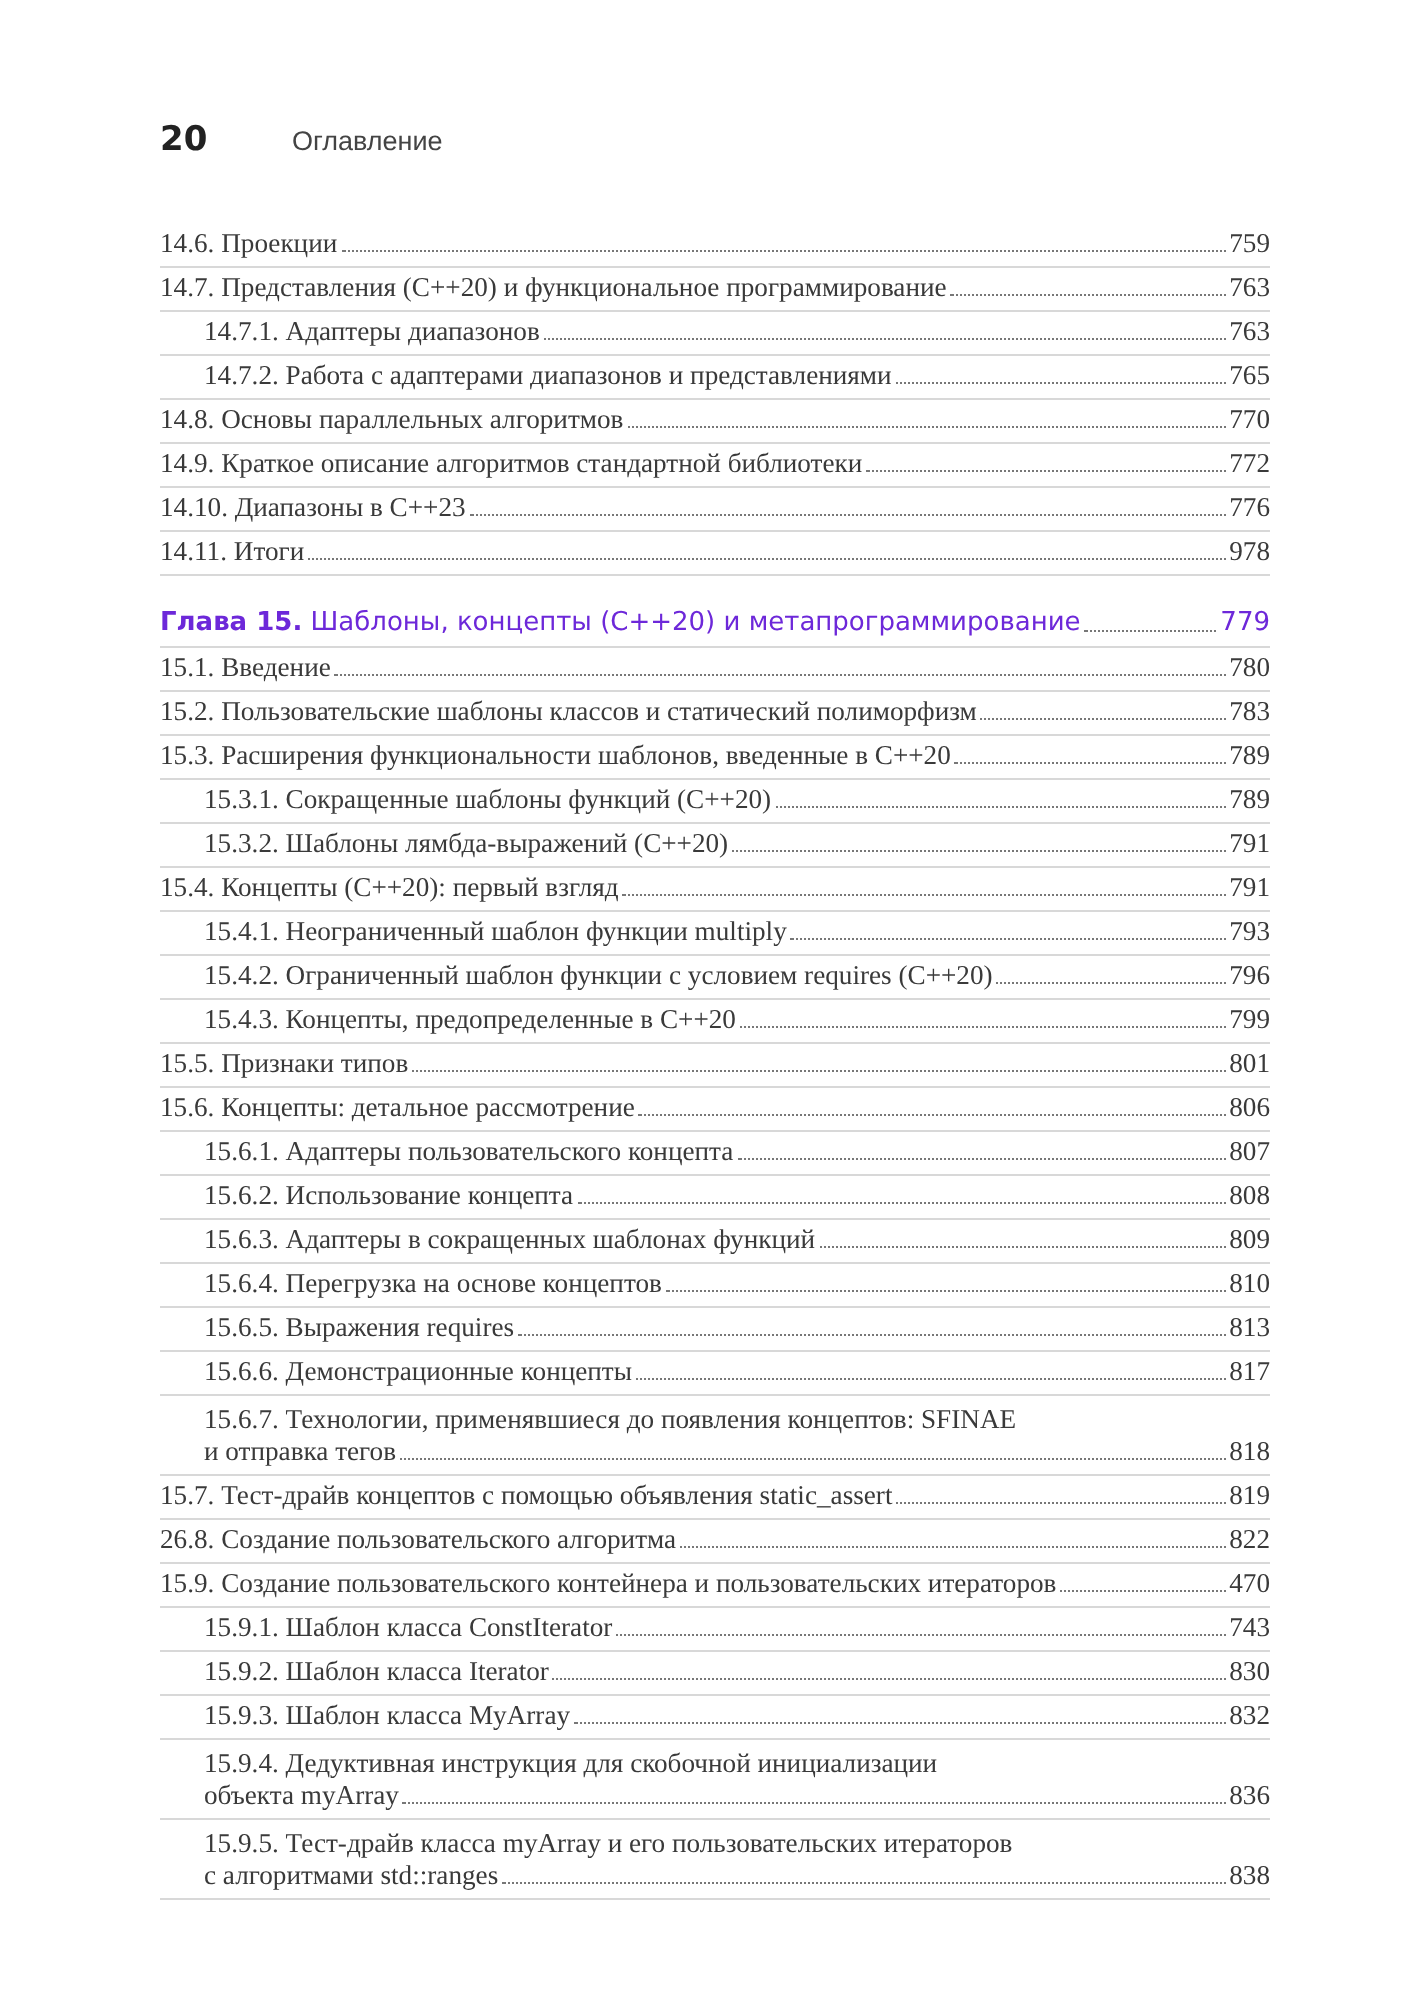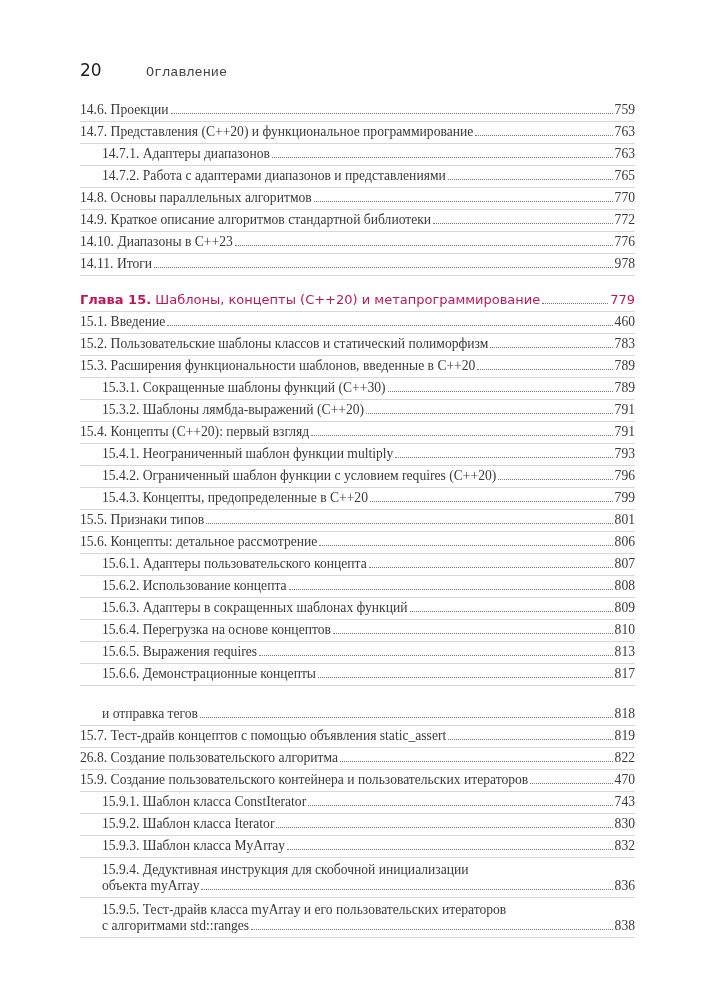--- a/index.html
+++ b/index.html
@@ -1,33 +1,33 @@
 <!DOCTYPE html>
 <html><head>
 <meta charset="utf-8">
 <style>
   html, body { margin: 0; padding: 0; }
   body {
     width: 708px; height: 1001px; background: #ffffff; position: relative; overflow: hidden;
     font-family: "Liberation Serif", serif; color: #3a3a3a;
   }
   .header { position: absolute; left: 80px; top: 60px; display: flex; align-items: baseline; }
-  .page-num { font-family: "DejaVu Sans", sans-serif; font-weight: normal; font-size: 17px; color: #222; width: 66px; }
-  .running-title { font-family: Liberation Mono, monospace; font-size: 13.5px; color: #444; }
-  .toc { position: absolute; left: 80px; top: 100px; width: 555px; }
+  .page-num { font-family: "DejaVu Sans", sans-serif; font-weight: bold; font-size: 17px; color: #222; width: 66px; }
+  .running-title { font-family: Liberation Sans, sans-serif; font-size: 13.5px; color: #444; }
+  .toc { position: absolute; left: 80px; top: 112px; width: 555px; }
   .row {
     display: flex; align-items: flex-end; font-size: 13.6px; line-height: 16px;
     padding: 2px 0 3px 0; border-bottom: 1px solid #d8d8d8; height: 16px;
   }
   .row.two-line { height: 34px; }
   .row.indent .title { padding-left: 22px; }
   .title { white-space: nowrap; }
   .dots { flex: 1 1 auto; border-bottom: 1px dotted #777; margin: 0 2px 4px 2px; min-width: 10px; }
   .pg { text-align: right; white-space: nowrap; }
-  .chapter { margin-top: 14px; font-family: "DejaVu Sans", sans-serif; font-size: 13px; color: #be185d; }
+  .chapter { margin-top: 14px; font-family: "DejaVu Sans", sans-serif; font-size: 13px; color: #6d28d9; }
   .chapter .chap-label { font-weight: bold; }
   .twoline-wrap { display: flex; flex-direction: column; flex: 1 1 auto; padding-left: 22px; }
   .twoline-wrap .l2 { display: flex; }
 </style>
 </head>
 <body>
 
 <div class="header">
   <span class="page-num">20</span>
   <span class="running-title">Оглавление</span>
@@ -78,34 +78,34 @@
 
   <div class="row chapter">
     <span class="title"><span class="chap-label">Глава 15.</span> <span>Шаблоны, концепты (C++20) и метапрограммирование</span></span>
     <span class="dots"></span>
     <span class="pg">779</span>
   </div>
 
   <div class="row">
       <span class="title">15.1. Введение</span>
       <span class="dots"></span>
-      <span class="pg">460</span>
+      <span class="pg">780</span>
     </div>
   <div class="row">
       <span class="title">15.2. Пользовательские шаблоны классов и статический полиморфизм</span>
       <span class="dots"></span>
       <span class="pg">783</span>
     </div>
   <div class="row">
       <span class="title">15.3. Расширения функциональности шаблонов, введенные в C++20</span>
       <span class="dots"></span>
       <span class="pg">789</span>
     </div>
   <div class="row indent">
-      <span class="title">15.3.1. Сокращенные шаблоны функций (C++30)</span>
+      <span class="title">15.3.1. Сокращенные шаблоны функций (C++20)</span>
       <span class="dots"></span>
       <span class="pg">789</span>
     </div>
   <div class="row indent">
       <span class="title">15.3.2. Шаблоны лямбда-выражений (C++20)</span>
       <span class="dots"></span>
       <span class="pg">791</span>
     </div>
   <div class="row">
       <span class="title">15.4. Концепты (C++20): первый взгляд</span>
@@ -162,20 +162,21 @@
       <span class="dots"></span>
       <span class="pg">813</span>
     </div>
   <div class="row indent">
       <span class="title">15.6.6. Демонстрационные концепты</span>
       <span class="dots"></span>
       <span class="pg">817</span>
     </div>
   <div class="row two-line">
     <div class="twoline-wrap">
+      <span>15.6.7. Технологии, применявшиеся до появления концептов: SFINAE</span>
       <div class="l2">
           <span>и отправка тегов</span>
           <span class="dots"></span>
           <span class="pg">818</span>
         </div>
     </div>
   </div>
   <div class="row">
       <span class="title">15.7. Тест-драйв концептов с помощью объявления static_assert</span>
       <span class="dots"></span>

